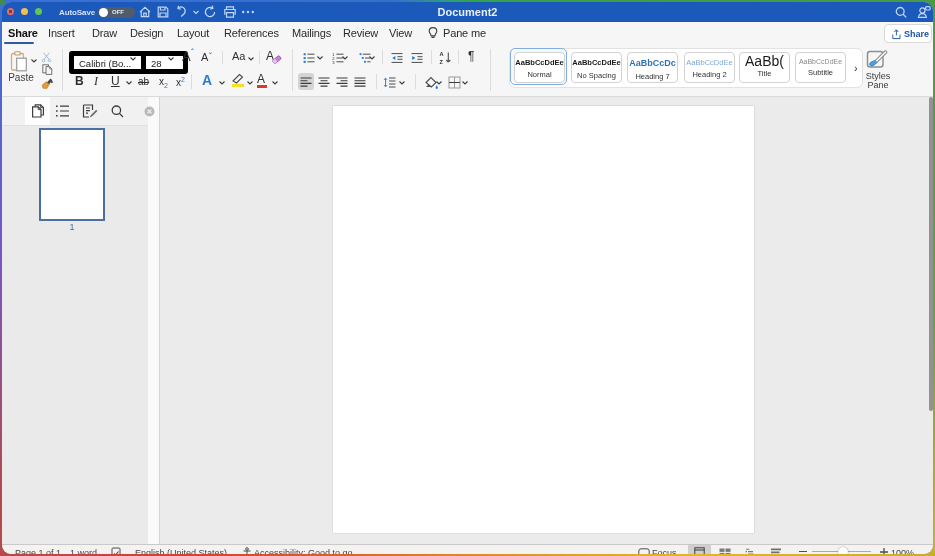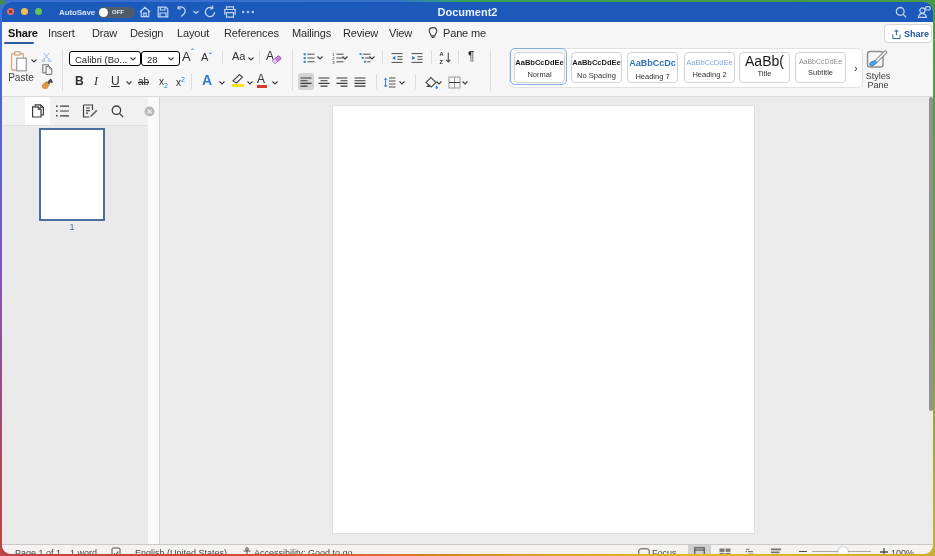--- a/index.html
+++ b/index.html
@@ -19,21 +19,21 @@
 
 #tabs{position:absolute;left:0;top:20px;width:100%;height:22px;background:#f6f6f6;}
 .tab{position:absolute;top:5px;font-size:11px;color:#2b2b2b;letter-spacing:-0.15px;}
 #hometab{font-weight:bold;color:#111;}
 #homeline{position:absolute;left:2px;top:19.5px;width:30px;height:2.5px;background:#2c5c9e;border-radius:2px;}
 #sharebtn{position:absolute;left:882px;top:2px;width:46px;height:17px;background:#fff;border:1px solid #d8d8d8;border-radius:4px;}
 #sharebtn span{position:absolute;left:19px;top:3.5px;font-size:9px;font-weight:bold;color:#1d55a5;}
 
 #ribbon{position:absolute;left:0;top:42px;width:100%;height:52px;background:#f6f6f6;border-bottom:1px solid #dadada;}
 .vdiv{position:absolute;top:5px;width:1px;height:42px;background:#dcdcdc;}
-.box{position:absolute;background:#fff;border:1px solid #000000;border-radius:3px;}
+.box{position:absolute;background:#fff;border:5px solid #000000;border-radius:3px;}
 .rlbl{position:absolute;font-size:10px;color:#3d3d3d;}
 
 #gallery{position:absolute;left:507px;top:4px;width:352px;height:38px;background:#fff;border:1px solid #e2e2e2;border-radius:6px;}
 .chip{position:absolute;top:3px;width:49px;height:29px;background:#fff;border:1px solid #d2d2d2;border-radius:4px;text-align:center;}
 .chip .l1{display:block;margin-top:5px;font-size:7.5px;font-weight:bold;color:#1a1a1a;white-space:nowrap;}
 .chip .l2{display:block;margin-top:3.5px;font-size:7.5px;color:#333;}
 #chipsel{position:absolute;left:0px;top:-1.5px;width:55px;height:35px;border:1.5px solid #84aede;border-radius:5px;background:#f3f8fd;}
 
 #content{position:absolute;left:0;top:95px;width:100%;height:447px;background:#ebebeb;}
 #sidebar{position:absolute;left:0;top:0;width:146px;height:100%;background:#eaeaea;}

